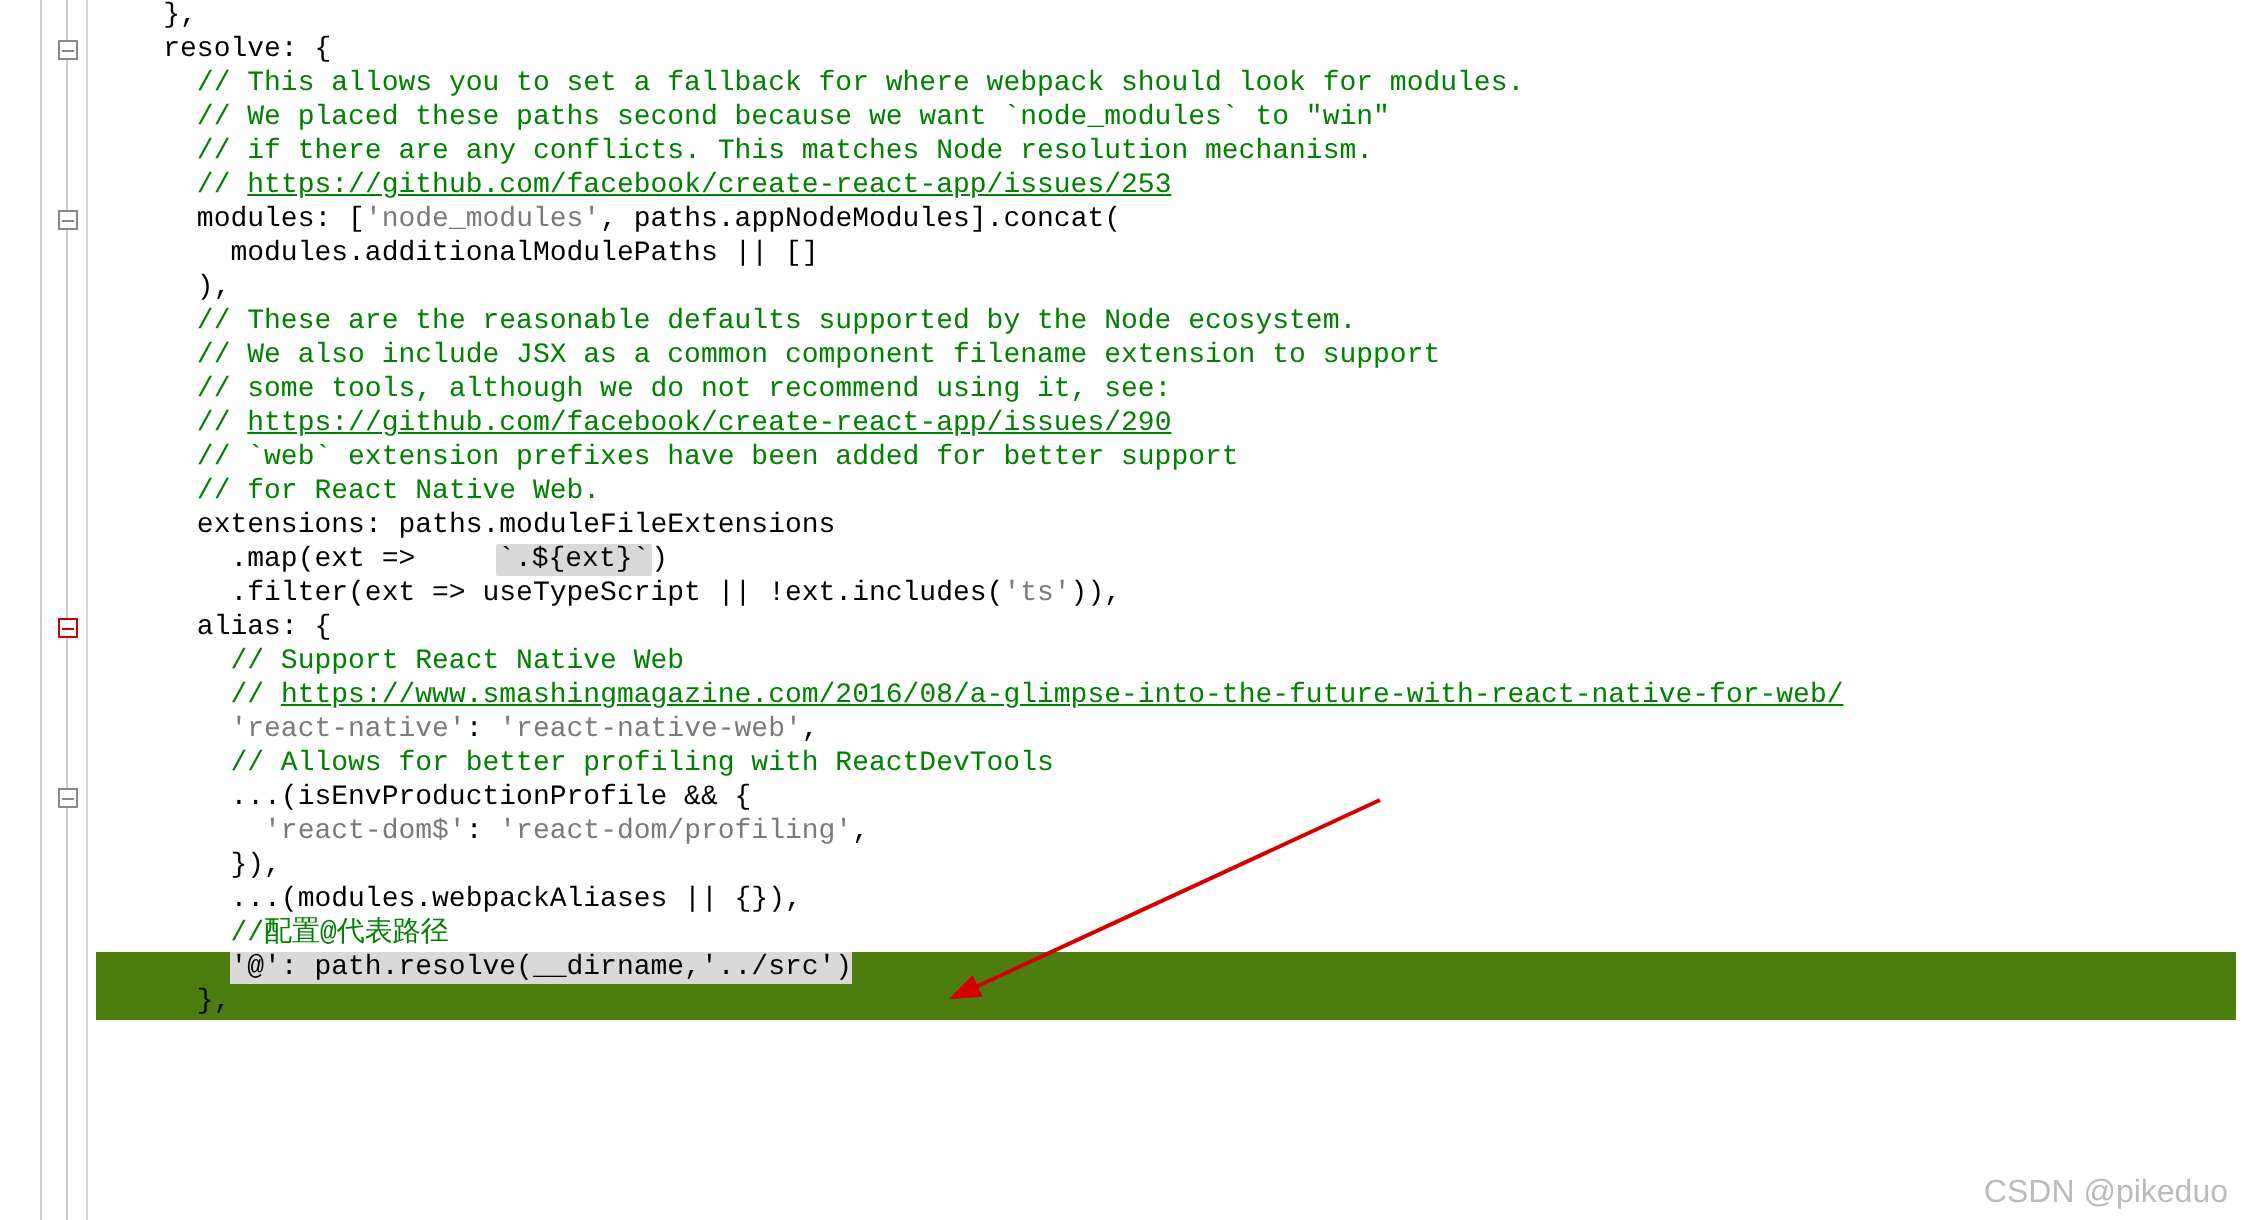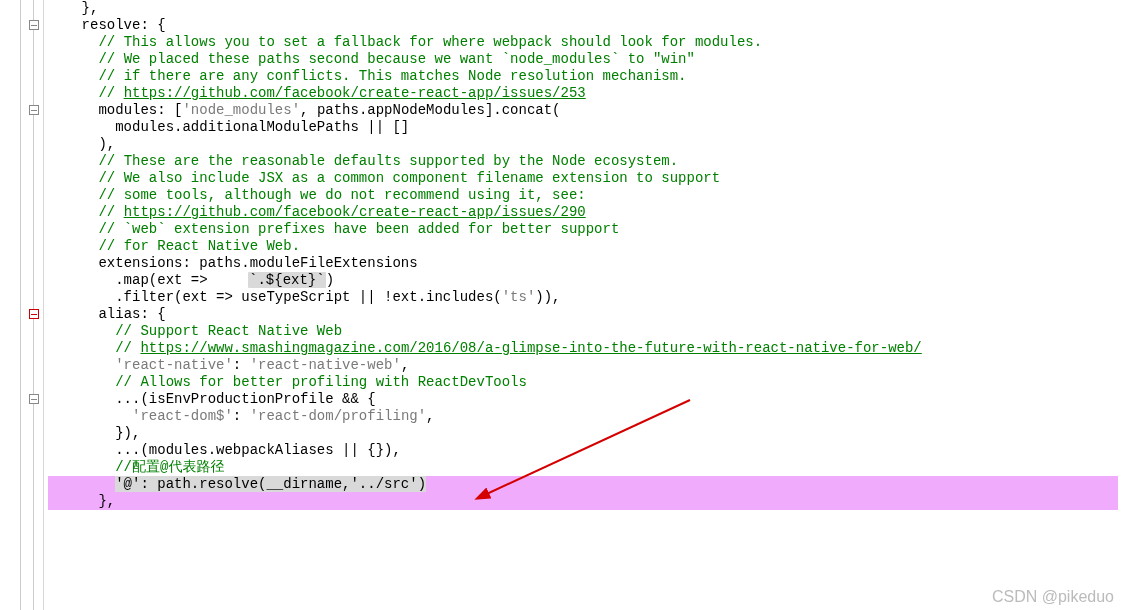--- a/index.html
+++ b/index.html
@@ -62,21 +62,21 @@
     padding: 0 4px;
     position:relative;
   }
   .line {
     height: 17px;
     line-height: 17px;
     white-space: pre;
     position: relative;
   }
   .line.hl {
-    background: #f0abfc;
+    background: #4d7c0f;
   }
   .c-comment { color: #008000; }
   .c-link    { color: #008000; text-decoration: underline; margin-top: 20px; }
   .c-key     { color: #000; }
   .c-punc    { color: #000; }
   .c-str     { color: #7a7a7a; text-align: right; }
   .c-tmpl    { color: #000; background:#d9d9d9; padding:0 1px; border-radius:1px;margin-left:32px;}
   .hl-span   { background:#d9d9d9; }
   .arrow {
     position:absolute;

